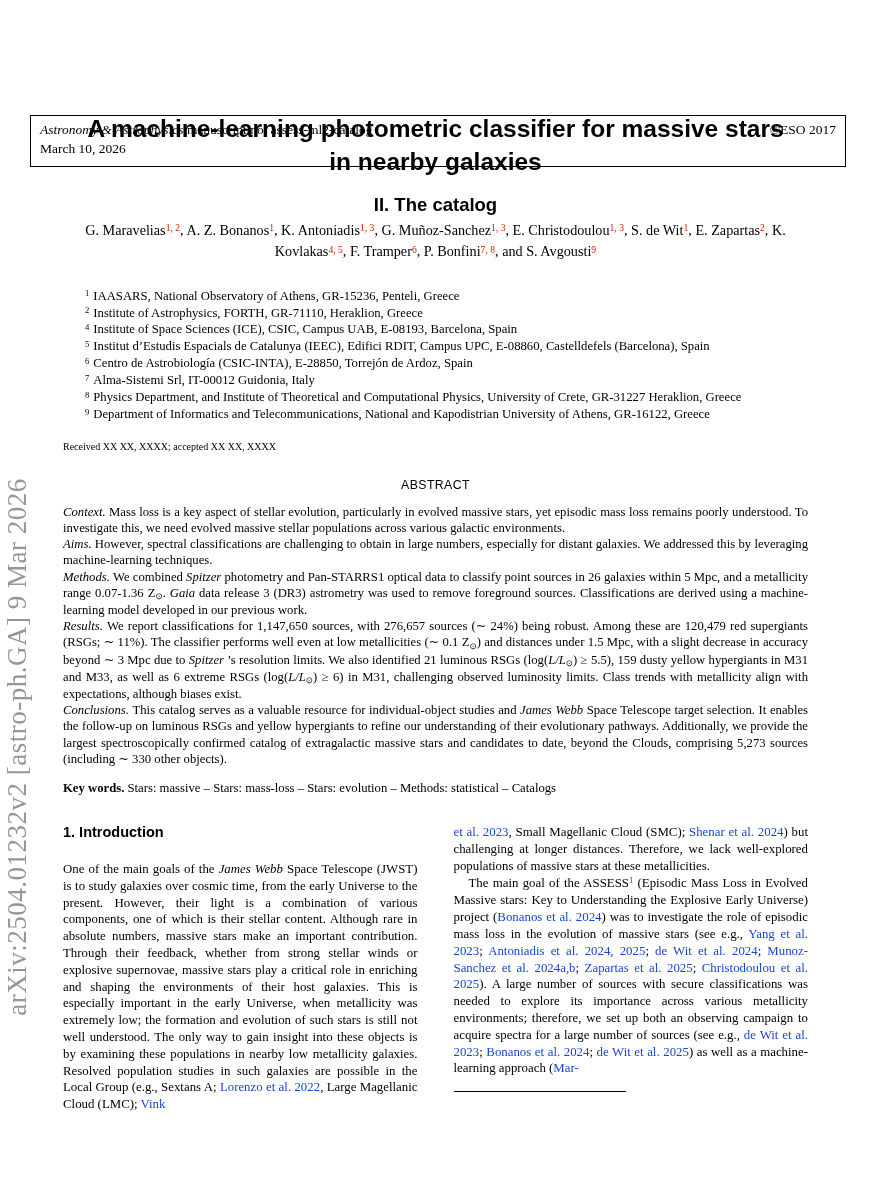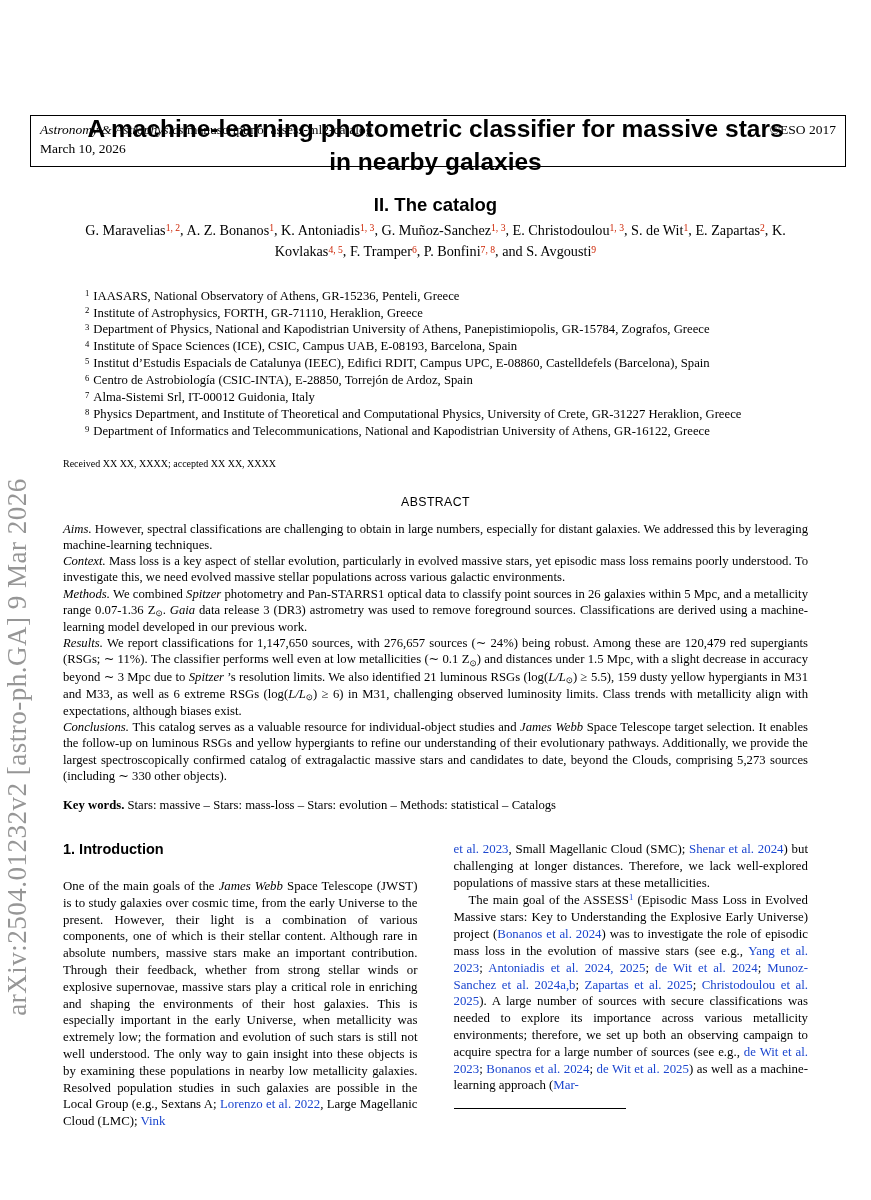--- a/index.html
+++ b/index.html
@@ -96,36 +96,35 @@
   <div class="arxiv-label">arXiv:2504.01232v2  [astro-ph.GA]  9 Mar 2026</div>
 
   <div class="title">A machine-learning photometric classifier for massive stars in nearby galaxies</div>
   <div class="subtitle">II. The catalog</div>
 
   <div class="authors"><span class="seg-plain">G. Maravelias</span><span class="seg-supred">1, 2</span><span class="seg-plain">, A. Z. Bonanos</span><span class="seg-supred">1</span><span class="seg-plain">, K. Antoniadis</span><span class="seg-supred">1, 3</span><span class="seg-plain">, G. Muñoz-Sanchez</span><span class="seg-supred">1, 3</span><span class="seg-plain">, E. Christodoulou</span><span class="seg-supred">1, 3</span><span class="seg-plain">, S. de Wit</span><span class="seg-supred">1</span><span class="seg-plain">, E. Zapartas</span><span class="seg-supred">2</span><span class="seg-plain">, K. Kovlakas</span><span class="seg-supred">4, 5</span><span class="seg-plain">, F. Tramper</span><span class="seg-supred">6</span><span class="seg-plain">, P. Bonfini</span><span class="seg-supred">7, 8</span><span class="seg-plain">, and S. Avgousti</span><span class="seg-supred">9</span></div>
 
   <div class="affils" id="affils">
       <div class="affil"><span class="seg-sup affil-num">1</span><span>IAASARS, National Observatory of Athens, GR-15236, Penteli, Greece</span></div>
       <div class="affil"><span class="seg-sup affil-num">2</span><span>Institute of Astrophysics, FORTH, GR-71110, Heraklion, Greece</span></div>
-      <div class="affil"><span class="seg-sup affil-num">3</span><span>Department of Physics, National and Kapodistrian University of Athens, Panepistimiopolis, GR-15784, Zografos, Greece</span></div>
       <div class="affil"><span class="seg-sup affil-num">4</span><span>Institute of Space Sciences (ICE), CSIC, Campus UAB, E-08193, Barcelona, Spain</span></div>
       <div class="affil"><span class="seg-sup affil-num">5</span><span>Institut d’Estudis Espacials de Catalunya (IEEC), Edifici RDIT, Campus UPC, E-08860, Castelldefels (Barcelona), Spain</span></div>
       <div class="affil"><span class="seg-sup affil-num">6</span><span>Centro de Astrobiología (CSIC-INTA), E-28850, Torrejón de Ardoz, Spain</span></div>
       <div class="affil"><span class="seg-sup affil-num">7</span><span>Alma-Sistemi Srl, IT-00012 Guidonia, Italy</span></div>
       <div class="affil"><span class="seg-sup affil-num">8</span><span>Physics Department, and Institute of Theoretical and Computational Physics, University of Crete, GR-31227 Heraklion, Greece</span></div>
       <div class="affil"><span class="seg-sup affil-num">9</span><span>Department of Informatics and Telecommunications, National and Kapodistrian University of Athens, GR-16122, Greece</span></div>
     </div>
 
   <div class="received">Received XX XX, XXXX; accepted XX XX, XXXX</div>
 
   <div class="abstract-heading">ABSTRACT</div>
 
   <div class="abstract">
+      <div class="para"><span class="seg-i">Context. </span><span class="seg-plain">Mass loss is a key aspect of stellar evolution, particularly in evolved massive stars, yet episodic mass loss remains poorly understood. To investigate this, we need evolved massive stellar populations across various galactic environments.</span></div>
       <div class="para"><span class="seg-i">Aims. </span><span class="seg-plain">However, spectral classifications are challenging to obtain in large numbers, especially for distant galaxies. We addressed this by leveraging machine-learning techniques.</span></div>
-      <div class="para"><span class="seg-i">Context. </span><span class="seg-plain">Mass loss is a key aspect of stellar evolution, particularly in evolved massive stars, yet episodic mass loss remains poorly understood. To investigate this, we need evolved massive stellar populations across various galactic environments.</span></div>
       <div class="para"><span class="seg-i">Methods. </span><span class="seg-plain">We combined </span><span class="seg-i">Spitzer</span><span class="seg-plain"> photometry and Pan-STARRS1 optical data to classify point sources in 26 galaxies within 5 Mpc, and a metallicity range 0.07-1.36 Z</span><span class="seg-sub">⊙</span><span class="seg-plain">. </span><span class="seg-i">Gaia</span><span class="seg-plain"> data release 3 (DR3) astrometry was used to remove foreground sources. Classifications are derived using a machine-learning model developed in our previous work.</span></div>
       <div class="para"><span class="seg-i">Results. </span><span class="seg-plain">We report classifications for 1,147,650 sources, with 276,657 sources (∼ 24%) being robust. Among these are 120,479 red supergiants (RSGs; ∼ 11%). The classifier performs well even at low metallicities (∼ 0.1 Z</span><span class="seg-sub">⊙</span><span class="seg-plain">) and distances under 1.5 Mpc, with a slight decrease in accuracy beyond ∼ 3 Mpc due to </span><span class="seg-i">Spitzer</span><span class="seg-plain"> ’s resolution limits. We also identified 21 luminous RSGs (log(</span><span class="seg-i">L/L</span><span class="seg-sub">⊙</span><span class="seg-plain">) ≥ 5.5), 159 dusty yellow hypergiants in M31 and M33, as well as 6 extreme RSGs (log(</span><span class="seg-i">L/L</span><span class="seg-sub">⊙</span><span class="seg-plain">) ≥ 6) in M31, challenging observed luminosity limits. Class trends with metallicity align with expectations, although biases exist.</span></div>
       <div class="para"><span class="seg-i">Conclusions. </span><span class="seg-plain">This catalog serves as a valuable resource for individual-object studies and </span><span class="seg-i">James Webb</span><span class="seg-plain"> Space Telescope target selection. It enables the follow-up on luminous RSGs and yellow hypergiants to refine our understanding of their evolutionary pathways. Additionally, we provide the largest spectroscopically confirmed catalog of extragalactic massive stars and candidates to date, beyond the Clouds, comprising 5,273 sources (including ∼ 330 other objects).</span></div>
     </div>
 
   <div class="keywords"><span class="seg-b">Key words. </span><span class="seg-plain">Stars: massive – Stars: mass-loss – Stars: evolution – Methods: statistical – Catalogs</span></div>
 
   <div class="columns">
     <div class="col">
       <div class="section-heading">1. Introduction</div>

